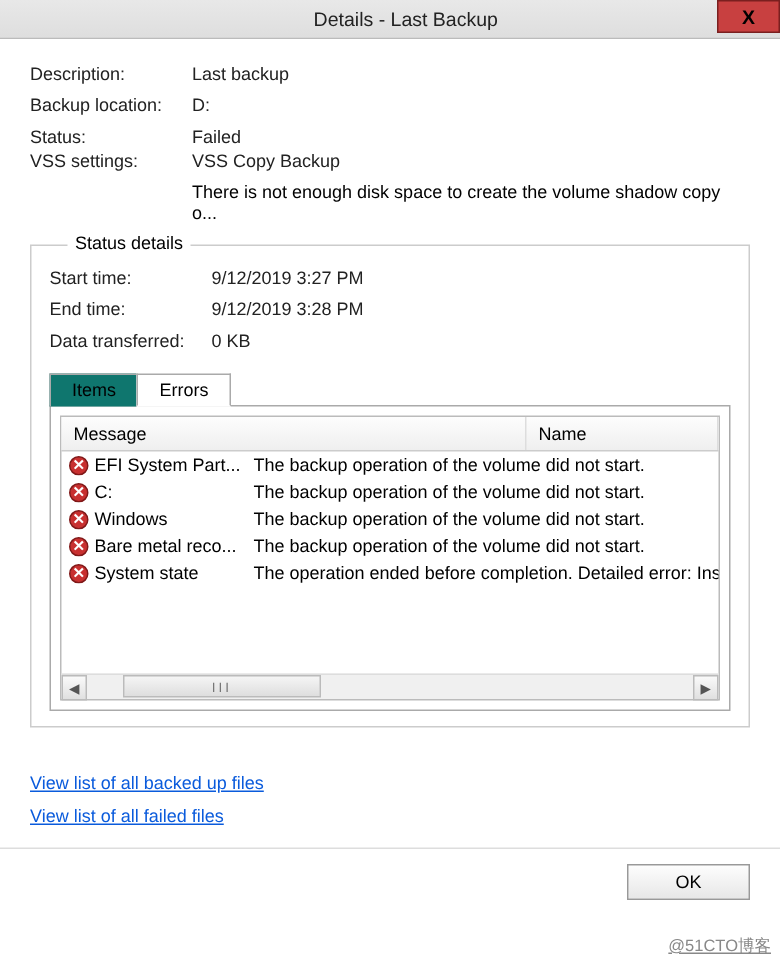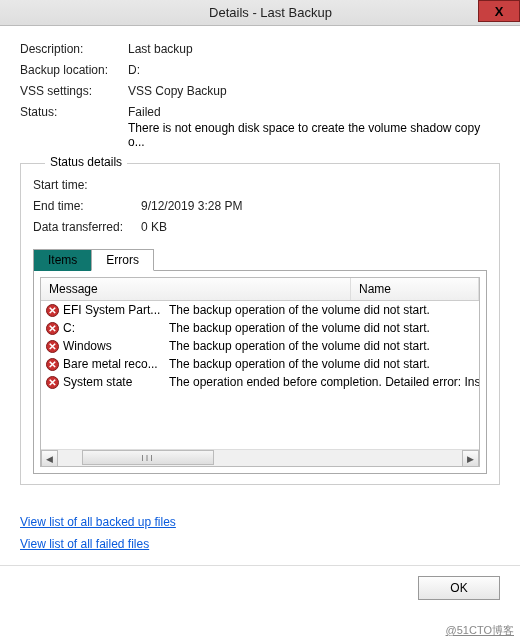--- a/index.html
+++ b/index.html
@@ -173,35 +173,36 @@
 <div class="content">
 
   <div class="info-row">
     <div class="info-label">Description:</div>
     <div class="info-value">Last backup</div>
   </div>
   <div class="info-row">
     <div class="info-label">Backup location:</div>
     <div class="info-value">D:</div>
   </div>
+  <div class="info-row" style="margin-bottom:2px;">
+    <div class="info-label">Status:</div>
+    <div class="info-value">Failed</div>
+  </div>
   <div class="info-row">
     <div class="info-label">VSS settings:</div>
     <div class="info-value">VSS Copy Backup</div>
   </div>
-  <div class="info-row" style="margin-bottom:2px;">
-    <div class="info-label">Status:</div>
-    <div class="info-value">Failed</div>
-  </div>
   <div class="failed-msg">There is not enough disk space to create the volume shadow copy o...</div>
 
   <div class="groupbox">
     <div class="groupbox-title">Status details</div>
 
     <div class="info-row">
       <div class="info-label">Start time:</div>
+      <div class="info-value">9/12/2019 3:27 PM</div>
     </div>
     <div class="info-row">
       <div class="info-label">End time:</div>
       <div class="info-value">9/12/2019 3:28 PM</div>
     </div>
     <div class="info-row">
       <div class="info-label" style="width:108px;">Data transferred:</div>
       <div class="info-value">0 KB</div>
     </div>
 

